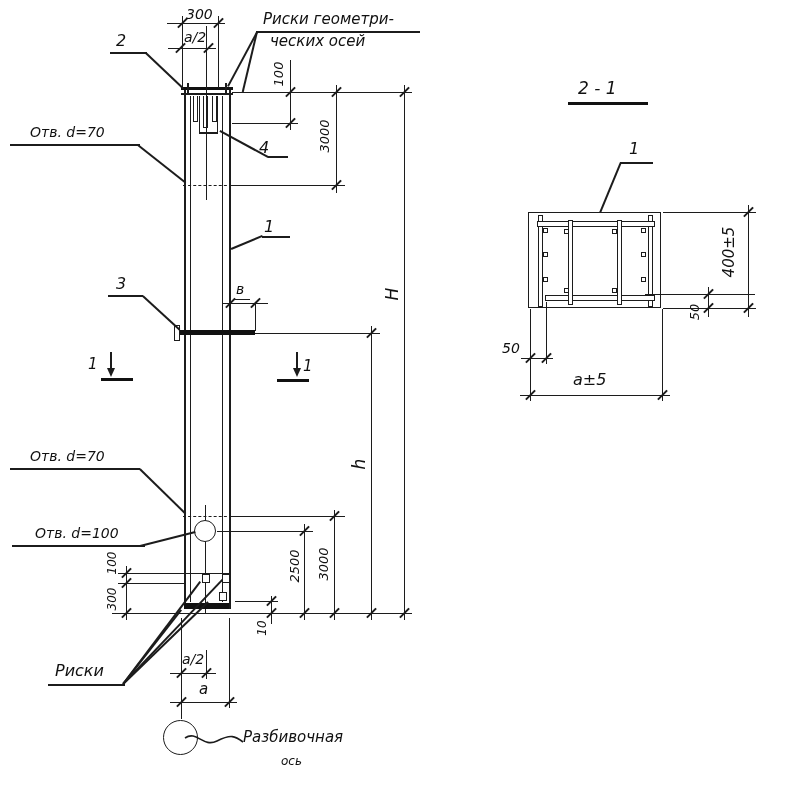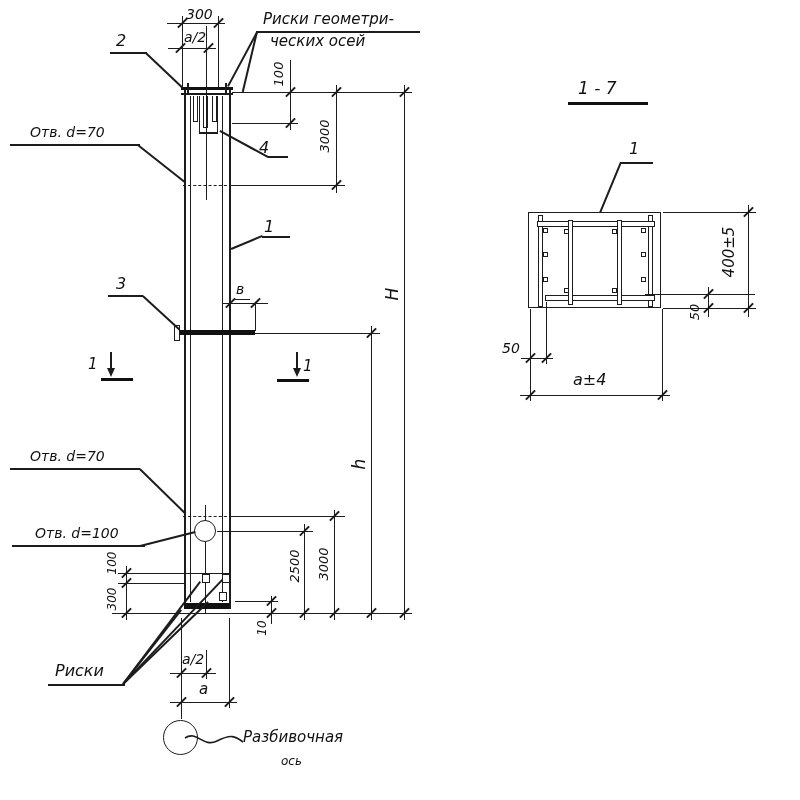--- a/index.html
+++ b/index.html
@@ -188,21 +188,21 @@
   <div class="ln" style="left:12px;top:545px;width:133px;height:1.5px;"></div>
   <div class="ld" style="left:140px;top:545px;width:57px;transform:rotate(-14.3deg);"></div>
 
   <div class="tx" style="left:55px;top:661px;font-size:16px;">Риски</div>
   <div class="ln" style="left:48px;top:684px;width:77px;height:1.5px;"></div>
   <div class="ld" style="left:123px;top:683px;width:94px;transform:rotate(-51.9deg);"></div>
   <div class="ld" style="left:123px;top:683px;width:128px;transform:rotate(-53.0deg);"></div>
   <div class="ld" style="left:123px;top:683px;width:144px;transform:rotate(-46.4deg);"></div>
   <div class="ld" style="left:123px;top:683px;width:118px;transform:rotate(-44.0deg);"></div>
 
-  <div class="tx" style="left:578px;top:78px;font-size:17px;">1 - 7</div>
+  <div class="tx" style="left:578px;top:78px;font-size:17px;">2 - 1</div>
   <div class="thk" style="left:568px;top:102px;width:80px;height:2.5px;"></div>
 
   <div class="tx" style="left:629px;top:139px;font-size:16px;">1</div>
   <div class="ln" style="left:620px;top:162px;width:33px;height:1.5px;"></div>
   <div class="ld" style="left:621px;top:162px;width:63px;transform:rotate(112.5deg);"></div>
 
   <div class="bd" style="left:528px;top:212px;width:133px;height:96px;"></div>
   <div class="bd" style="left:538px;top:215px;width:5px;height:92px;"></div>
   <div class="bd" style="left:648px;top:215px;width:5px;height:92px;"></div>
   <div class="bd" style="left:537px;top:221px;width:118px;height:6px;"></div>
@@ -238,15 +238,15 @@
   <div class="ln" style="left:530px;top:309px;width:1px;height:92px;"></div>
   <div class="ln" style="left:662px;top:309px;width:1px;height:92px;"></div>
   <div class="ln" style="left:521px;top:358px;width:32px;height:1px;"></div>
   <div class="tk" style="left:523.5px;top:357px;"></div>
   <div class="tk" style="left:539.5px;top:357px;"></div>
   <div class="tx" style="left:502px;top:340px;">50</div>
 
   <div class="ln" style="left:520px;top:395px;width:150px;height:1px;"></div>
   <div class="tk" style="left:523.5px;top:394px;"></div>
   <div class="tk" style="left:655.5px;top:394px;"></div>
-  <div class="tx" style="left:573px;top:370px;font-size:16px;">a±4</div>
+  <div class="tx" style="left:573px;top:370px;font-size:16px;">a±5</div>
 
 </div>
 
 </body></html>

